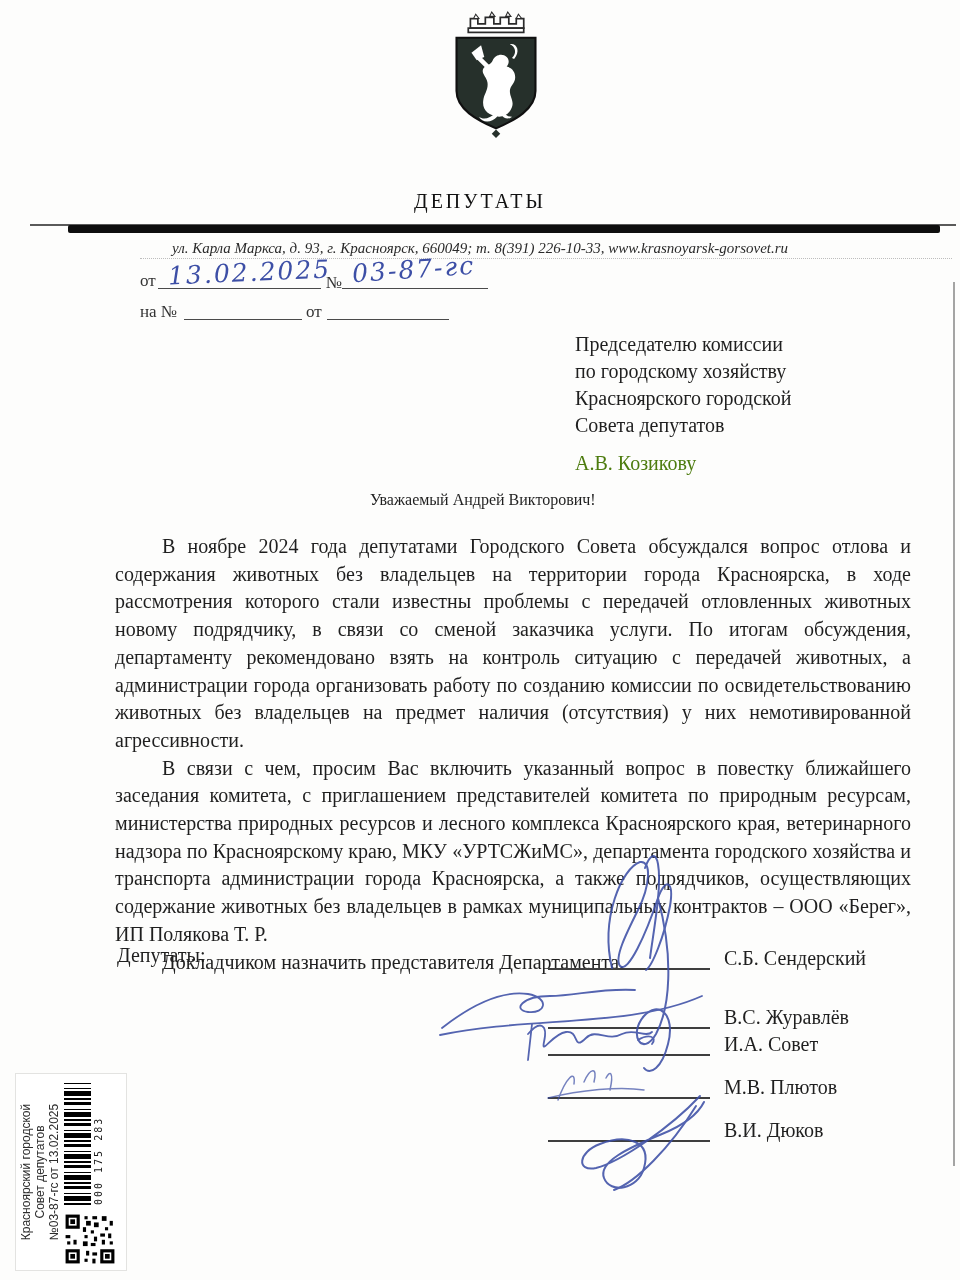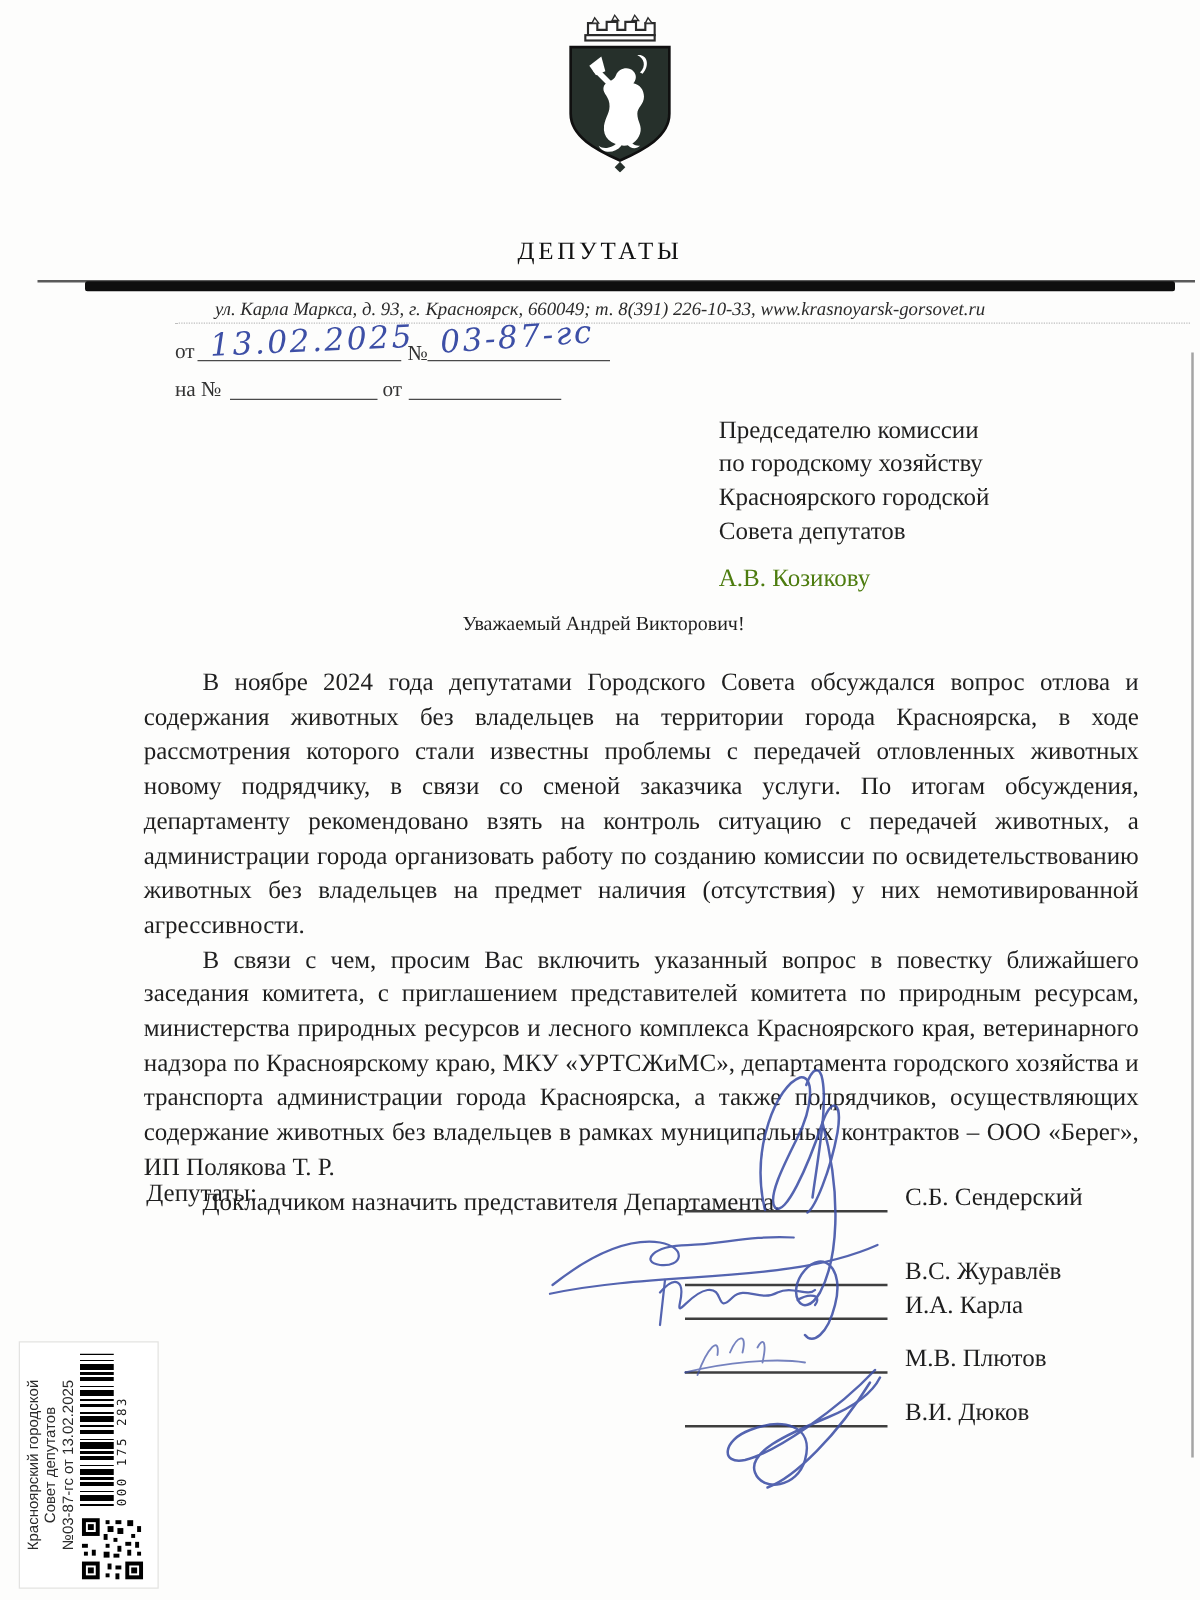--- a/index.html
+++ b/index.html
@@ -113,21 +113,21 @@
 
   <div class="abs sig-label">Депутаты:</div>
 
   <div class="abs sig-row" style="left:548px;top:944px;">
     <span class="line"></span><span class="name">С.Б. Сендерский</span>
   </div>
   <div class="abs sig-row" style="left:548px;top:987px;margin-top:16px;">
     <span class="line"></span><span class="name">В.С. Журавлёв</span>
   </div>
   <div class="abs sig-row" style="left:548px;top:1030px;">
-    <span class="line"></span><span class="name">И.А. Карла</span>
+    <span class="line"></span><span class="name">И.А. Совет</span>
   </div>
   <div class="abs sig-row" style="left:548px;top:1073px;">
     <span class="line"></span><span class="name">М.В. Плютов</span>
   </div>
   <div class="abs sig-row" style="left:548px;top:1116px;">
     <span class="line"></span><span class="name">В.И. Дюков</span>
   </div>
 
   <svg class="abs sig-ink" viewBox="0 0 420 370" fill="none" stroke="#3d4fa6" stroke-linecap="round" opacity="0.88">
     <g stroke-width="2">

